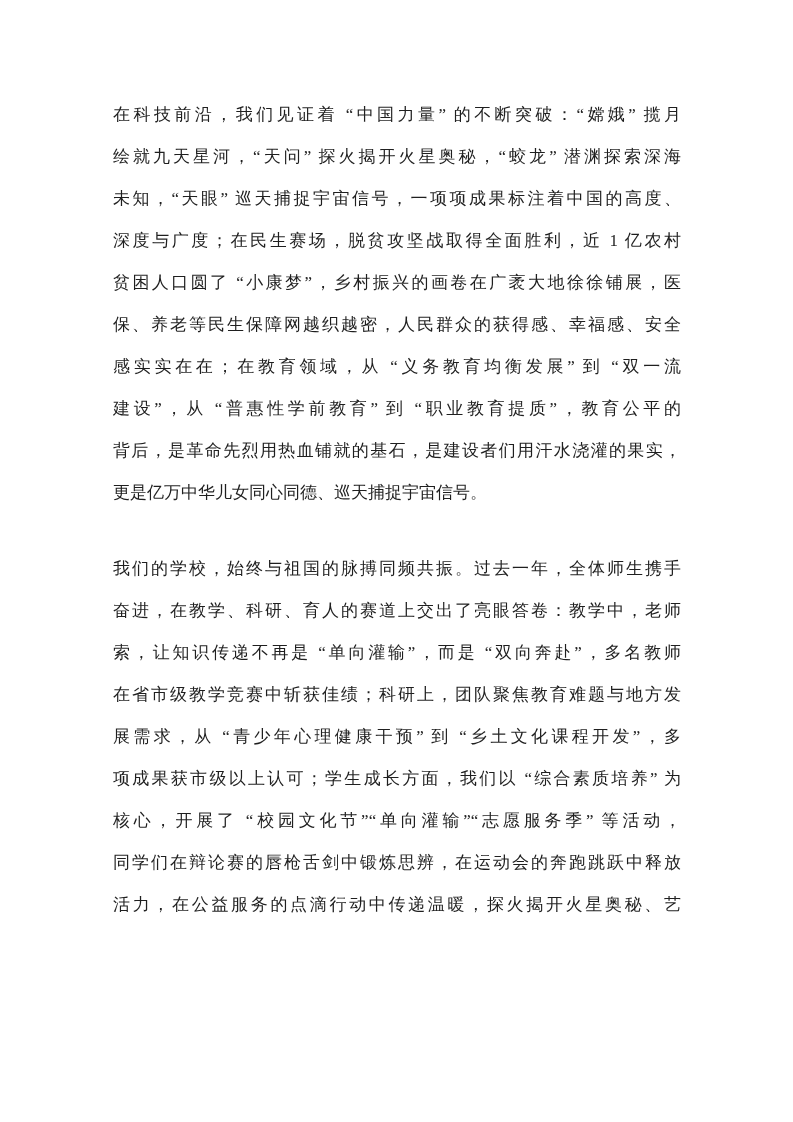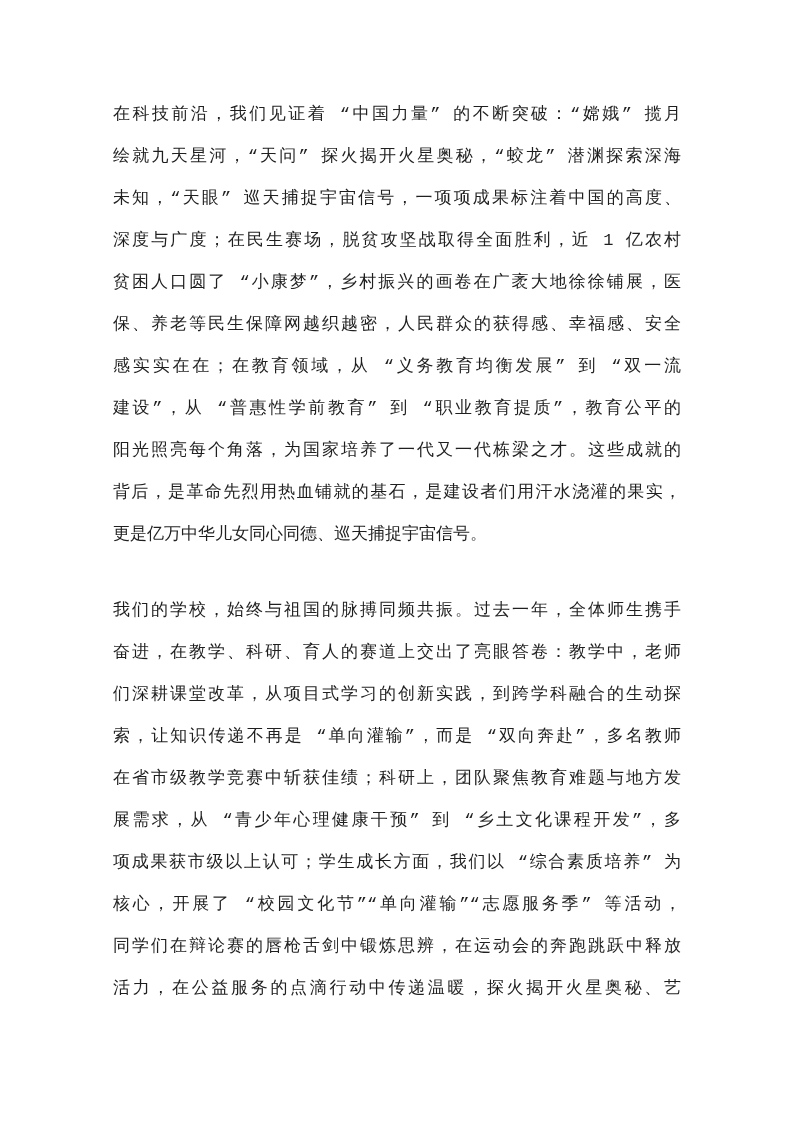--- a/index.html
+++ b/index.html
@@ -11,21 +11,20 @@
     height: 1122px;
     background: #ffffff;
     overflow: hidden;
     font-family: "Liberation Serif", "DejaVu Serif", serif;
   }
   .page {
     position: relative;
     width: 793px;
     height: 1034px;
     background: #ffffff;
-    font-family: Liberation Mono, monospace;
   }
   .text-column {
     position: absolute;
     left: 113px;
     top: 94px;
     width: 568px;
     color: #1f1f1f;
     font-size: 17px;
   }
   .paragraph {
@@ -55,28 +54,26 @@
   <div class="text-column" style="color: rgb(31, 31, 31);">
       <div class="paragraph">
         <div class="line">在科技前沿，我们见证着 “中国力量” 的不断突破：“嫦娥” 揽月</div>
         <div class="line">绘就九天星河，“天问” 探火揭开火星奥秘，“蛟龙” 潜渊探索深海</div>
         <div class="line">未知，“天眼” 巡天捕捉宇宙信号，一项项成果标注着中国的高度、</div>
         <div class="line">深度与广度；在民生赛场，脱贫攻坚战取得全面胜利，近 1 亿农村</div>
         <div class="line">贫困人口圆了 “小康梦”，乡村振兴的画卷在广袤大地徐徐铺展，医</div>
         <div class="line">保、养老等民生保障网越织越密，人民群众的获得感、幸福感、安全</div>
         <div class="line">感实实在在；在教育领域，从 “义务教育均衡发展” 到 “双一流</div>
         <div class="line">建设”，从 “普惠性学前教育” 到 “职业教育提质”，教育公平的</div>
-        <div class="line">阳光照亮每个角落，为国家培养了一代又一代栋梁之才。这些成就的</div>
         <div class="line">背后，是革命先烈用热血铺就的基石，是建设者们用汗水浇灌的果实，</div>
         <div class="line para-last">更是亿万中华儿女同心同德、巡天捕捉宇宙信号。</div>
       </div>
       <div class="paragraph">
         <div class="line">我们的学校，始终与祖国的脉搏同频共振。过去一年，全体师生携手</div>
         <div class="line">奋进，在教学、科研、育人的赛道上交出了亮眼答卷：教学中，老师</div>
-        <div class="line">们深耕课堂改革，从项目式学习的创新实践，到跨学科融合的生动探</div>
         <div class="line">索，让知识传递不再是 “单向灌输”，而是 “双向奔赴”，多名教师</div>
         <div class="line">在省市级教学竞赛中斩获佳绩；科研上，团队聚焦教育难题与地方发</div>
         <div class="line">展需求，从 “青少年心理健康干预” 到 “乡土文化课程开发”，多</div>
         <div class="line">项成果获市级以上认可；学生成长方面，我们以 “综合素质培养” 为</div>
         <div class="line">核心，开展了 “校园文化节”“单向灌输”“志愿服务季” 等活动，</div>
         <div class="line">同学们在辩论赛的唇枪舌剑中锻炼思辨，在运动会的奔跑跳跃中释放</div>
         <div class="line">活力，在公益服务的点滴行动中传递温暖，探火揭开火星奥秘、艺</div>
       </div>
     </div>
 </div>

